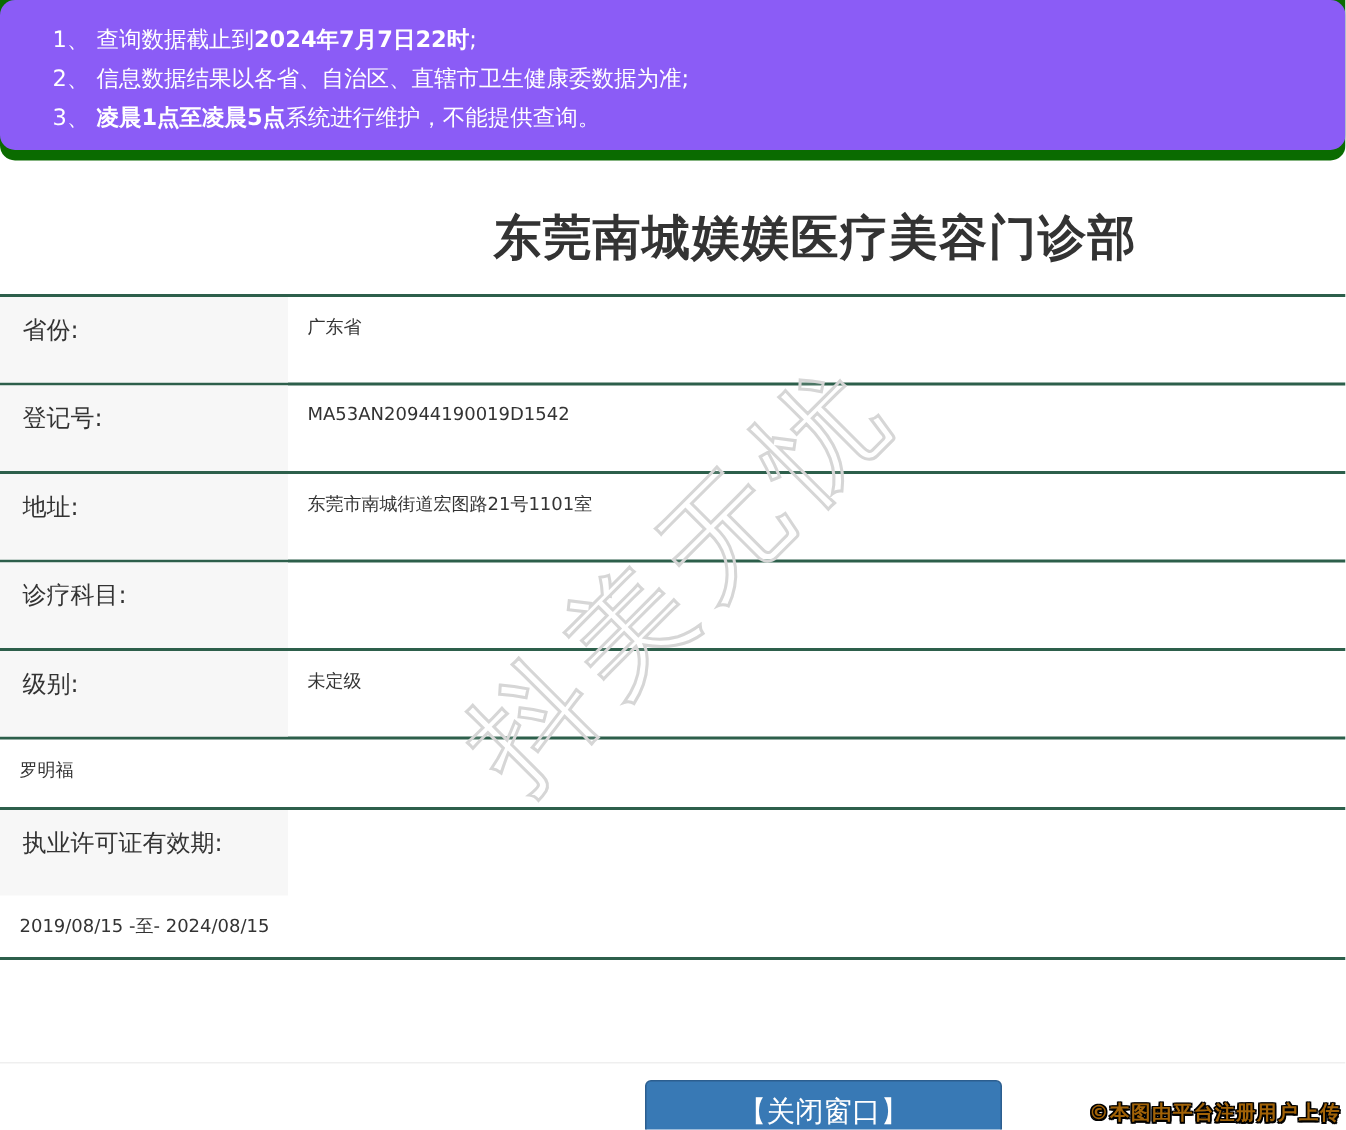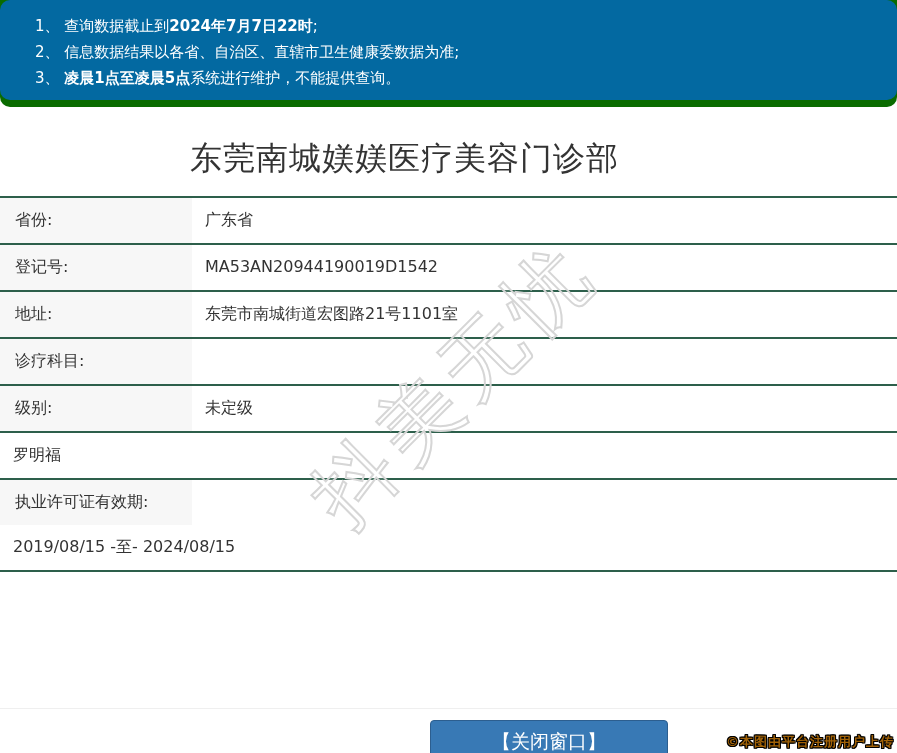--- a/index.html
+++ b/index.html
@@ -7,44 +7,44 @@
               font-family:"DejaVu Sans","Liberation Sans",sans-serif; }
   body { position:relative; }
 
   
   .banner-outer {
     position:absolute; top:0; left:0; width:897px; height:107px;
     background:#0a6b00; border-radius:0 0 10px 10px;
   }
   .banner-inner {
     position:absolute; top:0; left:0; width:897px; height:100px;
-    background:#0369a1; border-radius:10px;
+    background:#8b5cf6; border-radius:10px;
     color:#fff; font-size:15px; line-height:26px;
     padding:13px 20px 0 35px;
   }
   .banner-line { white-space:nowrap; }
   .banner-line b { font-weight:bold; }
 
   
   .page-title {
     position:absolute; top:137px; left:190px; width:707px;
-    font-size:32px; font-weight:400; color:#333;
+    text-align:center; font-size:32px; font-weight:700; color:#333;
     letter-spacing:1px;
   }
 
   
   .info-table { position:absolute; top:196px; left:0; width:897px; }
   .info-row { display:flex; border-top:2px solid #2d5f4b; min-height:47px; }
   .info-row:last-child { border-bottom:2px solid #2d5f4b;flex-direction:column; }
   .cell-label {
     width:192px; background:#f7f7f7; color:#333; font-size:16px;
-    padding:12px 6px 12px 15px;
+    padding:12px 6px 24px 15px;
   }
   .cell-value {
-    flex:1; color:#333; font-size:16px; padding:12px 10px 12px 13px;
+    flex:1; color:#333; font-size:12px; padding:12px 10px 12px 13px;
   }
 
   
   .watermark {
     position:absolute; left:455px; top:385px;
     transform:translate(-50%,-50%) rotate(-45deg);
     font-size:80px; letter-spacing:10px; white-space:nowrap;
     color:rgba(255,255,255,0.15);
     -webkit-text-stroke:2px #d6d6d6;
     pointer-events:none; z-index:5;

